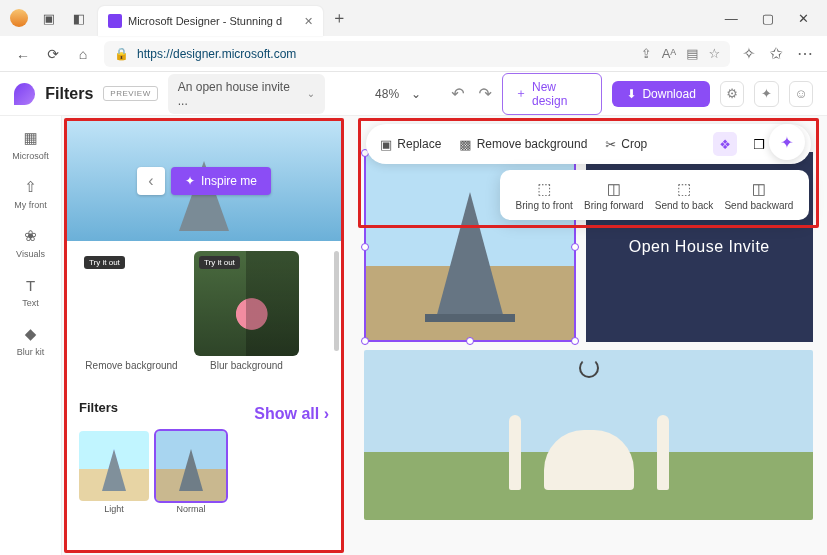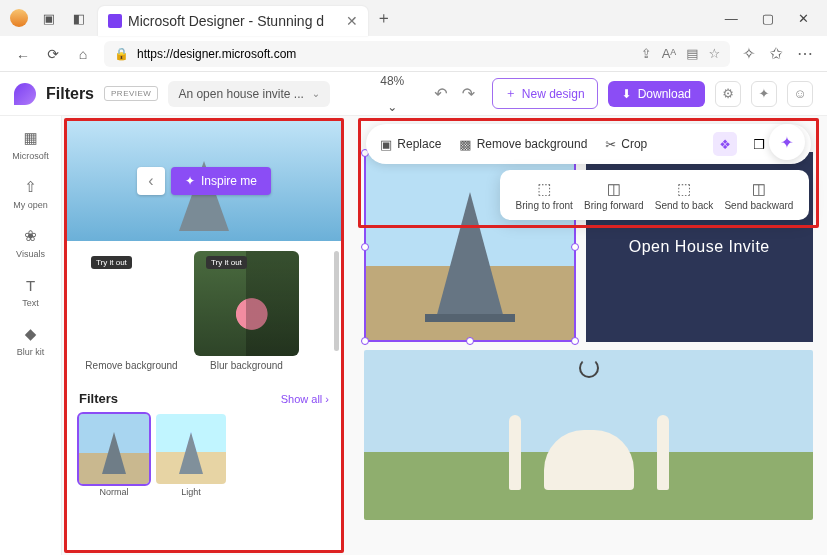--- a/index.html
+++ b/index.html
@@ -3,42 +3,42 @@
 <meta charset="utf-8">
 <style>
 * { margin: 0; padding: 0; box-sizing: border-box; font-family: -apple-system, 'Segoe UI', sans-serif; }
 body { width: 827px; height: 555px; background: #fff; overflow: hidden; position: relative; }
 
 
 .titlebar { height: 36px; display: flex; align-items: center; background: #f3f3f3; }
 .tb-icons { display: flex; gap: 12px; padding: 0 10px; align-items: center; }
 .tb-icons span { width: 18px; height: 18px; display: inline-flex; align-items: center; justify-content: center; color: #555; font-size: 13px; }
 .avatar-small { width: 20px; height: 20px; border-radius: 50%; background: linear-gradient(#f8c471,#e67e22); }
-.tab { background: #fff; border-radius: 6px 6px 0 0; height: 30px; display: flex; align-items: center; padding: 0 10px; gap: 6px; font-size: 14px; color: #333; margin-top: 6px; box-shadow: 0 0 2px rgba(0,0,0,.1); }
+.tab { background: #fff; border-radius: 6px 6px 0 0; height: 30px; display: flex; align-items: center; padding: 0 10px; gap: 6px; font-size: 11px; color: #333; margin-top: 6px; box-shadow: 0 0 2px rgba(0,0,0,.1); }
 .tab .favicon { width: 14px; height: 14px; background: #7b3ff2; border-radius: 2px; display: inline-block; }
 .tab .x { margin-left: 16px; color: #777; }
 .plus-tab { margin-left: 8px; color: #555; font-size: 16px; }
 .winctrl { margin-left: auto; display: flex; gap: 24px; padding: 0 18px; color: #444; font-size: 13px; }
 
 
 .urlbar { height: 36px; display: flex; align-items: center; gap: 12px; padding: 0 14px; background: #fff; border-bottom: 1px solid #e6e6e6; }
 .urlbar .ico { color: #555; font-size: 14px; width: 18px; text-align: center; }
 .urlfield { flex: 1; display: flex; align-items: center; gap: 8px; background: #f6f6f6; border-radius: 6px; padding: 4px 10px; font-size: 12px; color: #666; height: 26px; }
-.urlfield .addr { color: #000000; }
+.urlfield .addr { color: #0c4a6e; }
 .url-right { margin-left: auto; display: flex; gap: 10px; align-items: center; color: #777; font-size: 13px; }
 .bar-right { display: flex; gap: 14px; align-items: center; color: #666; }
 
 
 .apphdr { height: 44px; display: flex; align-items: center; padding: 0 14px; gap: 10px; border-bottom: 1px solid #eee; }
 .logo { width: 22px; height: 22px; background: linear-gradient(135deg,#7b3ff2,#b07cf9); border-radius: 50% 50% 50% 0; }
 .brand { font-weight: 600; font-size: 16px; color: #222; }
 .preview-badge { font-size: 8px; letter-spacing: .5px; padding: 2px 6px; border: 1px solid #ccc; border-radius: 3px; color: #888; }
 .project-select { background: #f2f2f2; border-radius: 6px; padding: 6px 10px; font-size: 12px; color: #555; display: flex; align-items: center; gap: 8px; }
 .project-select .chev { font-size: 10px; color: #888; }
-.zoom { margin-left: 40px; font-size: 12px; color: #555; display: flex; align-items: center; gap: 12px; flex-direction: column; }
+.zoom { margin-left: 40px; font-size: 12px; color: #555; display: flex; align-items: center; gap: 12px; }
 .undo-redo { display: flex; gap: 14px; margin-left: 20px; color: #888; }
 .hdr-right { margin-left: auto; display: flex; align-items: center; gap: 10px; }
 .btn-outline { border: 1px solid #a06cf0; color: #8b4df5; background: #fff; border-radius: 6px; padding: 6px 12px; font-size: 12px; display: flex; align-items: center; gap: 5px; font-weight: 500; }
 .btn-primary { background: #8b4df5; color: #fff; border-radius: 6px; padding: 6px 14px; font-size: 12px; display: flex; align-items: center; gap: 6px; font-weight: 500; }
 .hdr-tool { width: 26px; height: 26px; border: 1px solid #e0e0e0; border-radius: 6px; display: flex; align-items: center; justify-content: center; color: #888; font-size: 13px; }
 
 
 .workspace { display: flex; height: calc(100% - 116px); background: #f9f9f9; }
 
 
@@ -51,26 +51,26 @@
 .hero { height: 120px; background: linear-gradient(#bfe3f7,#6bb0d8); position: relative; display: flex; align-items: center; justify-content: center; }
 .eiffel-mini { width: 60px; height: 100px; position: relative; }
 .eiffel-mini::before { content:''; position:absolute; bottom:0; left:50%; transform:translateX(-50%); border-left:25px solid transparent; border-right:25px solid transparent; border-bottom:70px solid #7a8b96; }
 .eiffel-mini::after { content:''; position:absolute; bottom:45px; left:50%; transform:translateX(-50%); width:40px; height:5px; background:#6a7a85; }
 .inspire { position: absolute; display: flex; gap: 6px; align-items: center; }
 .inspire .prev { background:#fff; width:28px; height:28px; border-radius:4px; display:flex; align-items:center; justify-content:center; color:#888; box-shadow:0 1px 3px rgba(0,0,0,.2); }
 .inspire .main { background:#8b4df5; color:#fff; border-radius:4px; padding:7px 14px; font-size:12px; display:flex; align-items:center; gap:6px; font-weight:500; box-shadow:0 1px 3px rgba(0,0,0,.2); }
 
 .section { padding: 10px 12px; }
 .section h3 { font-size: 13px; font-weight: 600; color: #222; margin-bottom: 8px; display: flex; justify-content: space-between; align-items: center; }
-.showall { color: #8b4df5; font-size: 11px; font-weight: 400; }
+.showall { color: #8b4df5; font-size: 16px; font-weight: 700; margin-top: 14px; }
 .effects-row { display: flex; gap: 10px; }
 .effect-card { width: 105px; text-align: center; }
 .effect-img { width: 105px; height: 105px; border-radius: 6px; position: relative; overflow: hidden; background: linear-gradient(90deg,#d8d3c8 50%, repeating-conic-gradient(#eee 0 25%, #fff 0 50%) 50% / 14px 14px); }
 .effect-img.bird { background: linear-gradient(90deg,rgba(0,0,0,0) 50%, rgba(0,0,0,.25) 50%), radial-gradient(circle at 55% 60%, #f28ca0 0 18%, transparent 19%), linear-gradient(#4a6b3f,#2e4428); }
-.try-tag { position: absolute; top: 5px; left: 12px; background: #333; color: #fff; font-size: 8px; padding: 2px 5px; border-radius: 3px; }
+.try-tag { position: absolute; top: 5px; left: 5px; background: #333; color: #fff; font-size: 8px; padding: 2px 5px; border-radius: 3px; }
 .effect-label { font-size: 10px; color: #555; margin-top: 4px; }
 
 .filters-row { display: flex; gap: 7px; }
 .filter-card { width: 70px; }
 .filter-img { width: 70px; height: 70px; border-radius: 4px; background: linear-gradient(#a8d5f0 55%, #c9b88f 55%); position: relative; overflow: hidden; }
 .filter-img.sel { outline: 2px solid #8b4df5; }
 .filter-img.light { filter: brightness(1.15); }
 .filter-img.lofi { filter: contrast(1.2) saturate(.85); }
 .filter-img .tower { position:absolute; bottom:10px; left:50%; transform:translateX(-50%); border-left:12px solid transparent; border-right:12px solid transparent; border-bottom:42px solid #6f7d87; }
 .filter-lab { font-size: 9px; color: #555; text-align: center; margin-top: 3px; }
@@ -187,21 +187,21 @@
 
 <div class="workspace">
 
   <div class="vsidebar">
     <div class="vitem">
         <span class="vicon">▦</span>
         <span>Microsoft</span>
       </div>
     <div class="vitem">
         <span class="vicon">⇧</span>
-        <span>My open</span>
+        <span>My front</span>
       </div>
     <div class="vitem">
         <span class="vicon">❀</span>
         <span>Visuals</span>
       </div>
     <div class="vitem">
         <span class="vicon">T</span>
         <span>Text</span>
       </div>
     <div class="vitem">
@@ -237,30 +237,30 @@
         </div>
       </div>
     </div>
     <div class="section">
       <h3>
           <span>Filters</span>
           <span class="showall"><span>Show all</span> ›</span>
         </h3>
       <div class="filters-row">
         <div class="filter-card">
+            <div class="filter-img light">
+              <div class="tower"></div>
+            </div>
+            <div class="filter-lab">Light</div>
+          </div>
+        <div class="filter-card">
             <div class="filter-img sel">
               <div class="tower"></div>
             </div>
             <div class="filter-lab">Normal</div>
-          </div>
-        <div class="filter-card">
-            <div class="filter-img light">
-              <div class="tower"></div>
-            </div>
-            <div class="filter-lab">Light</div>
           </div>
       </div>
     </div>
     <div class="scrollbar"></div>
   </div>
 
   <div class="canvas-area">
     <div class="redbox-top"></div>
 
     <div class="img-toolbar">

